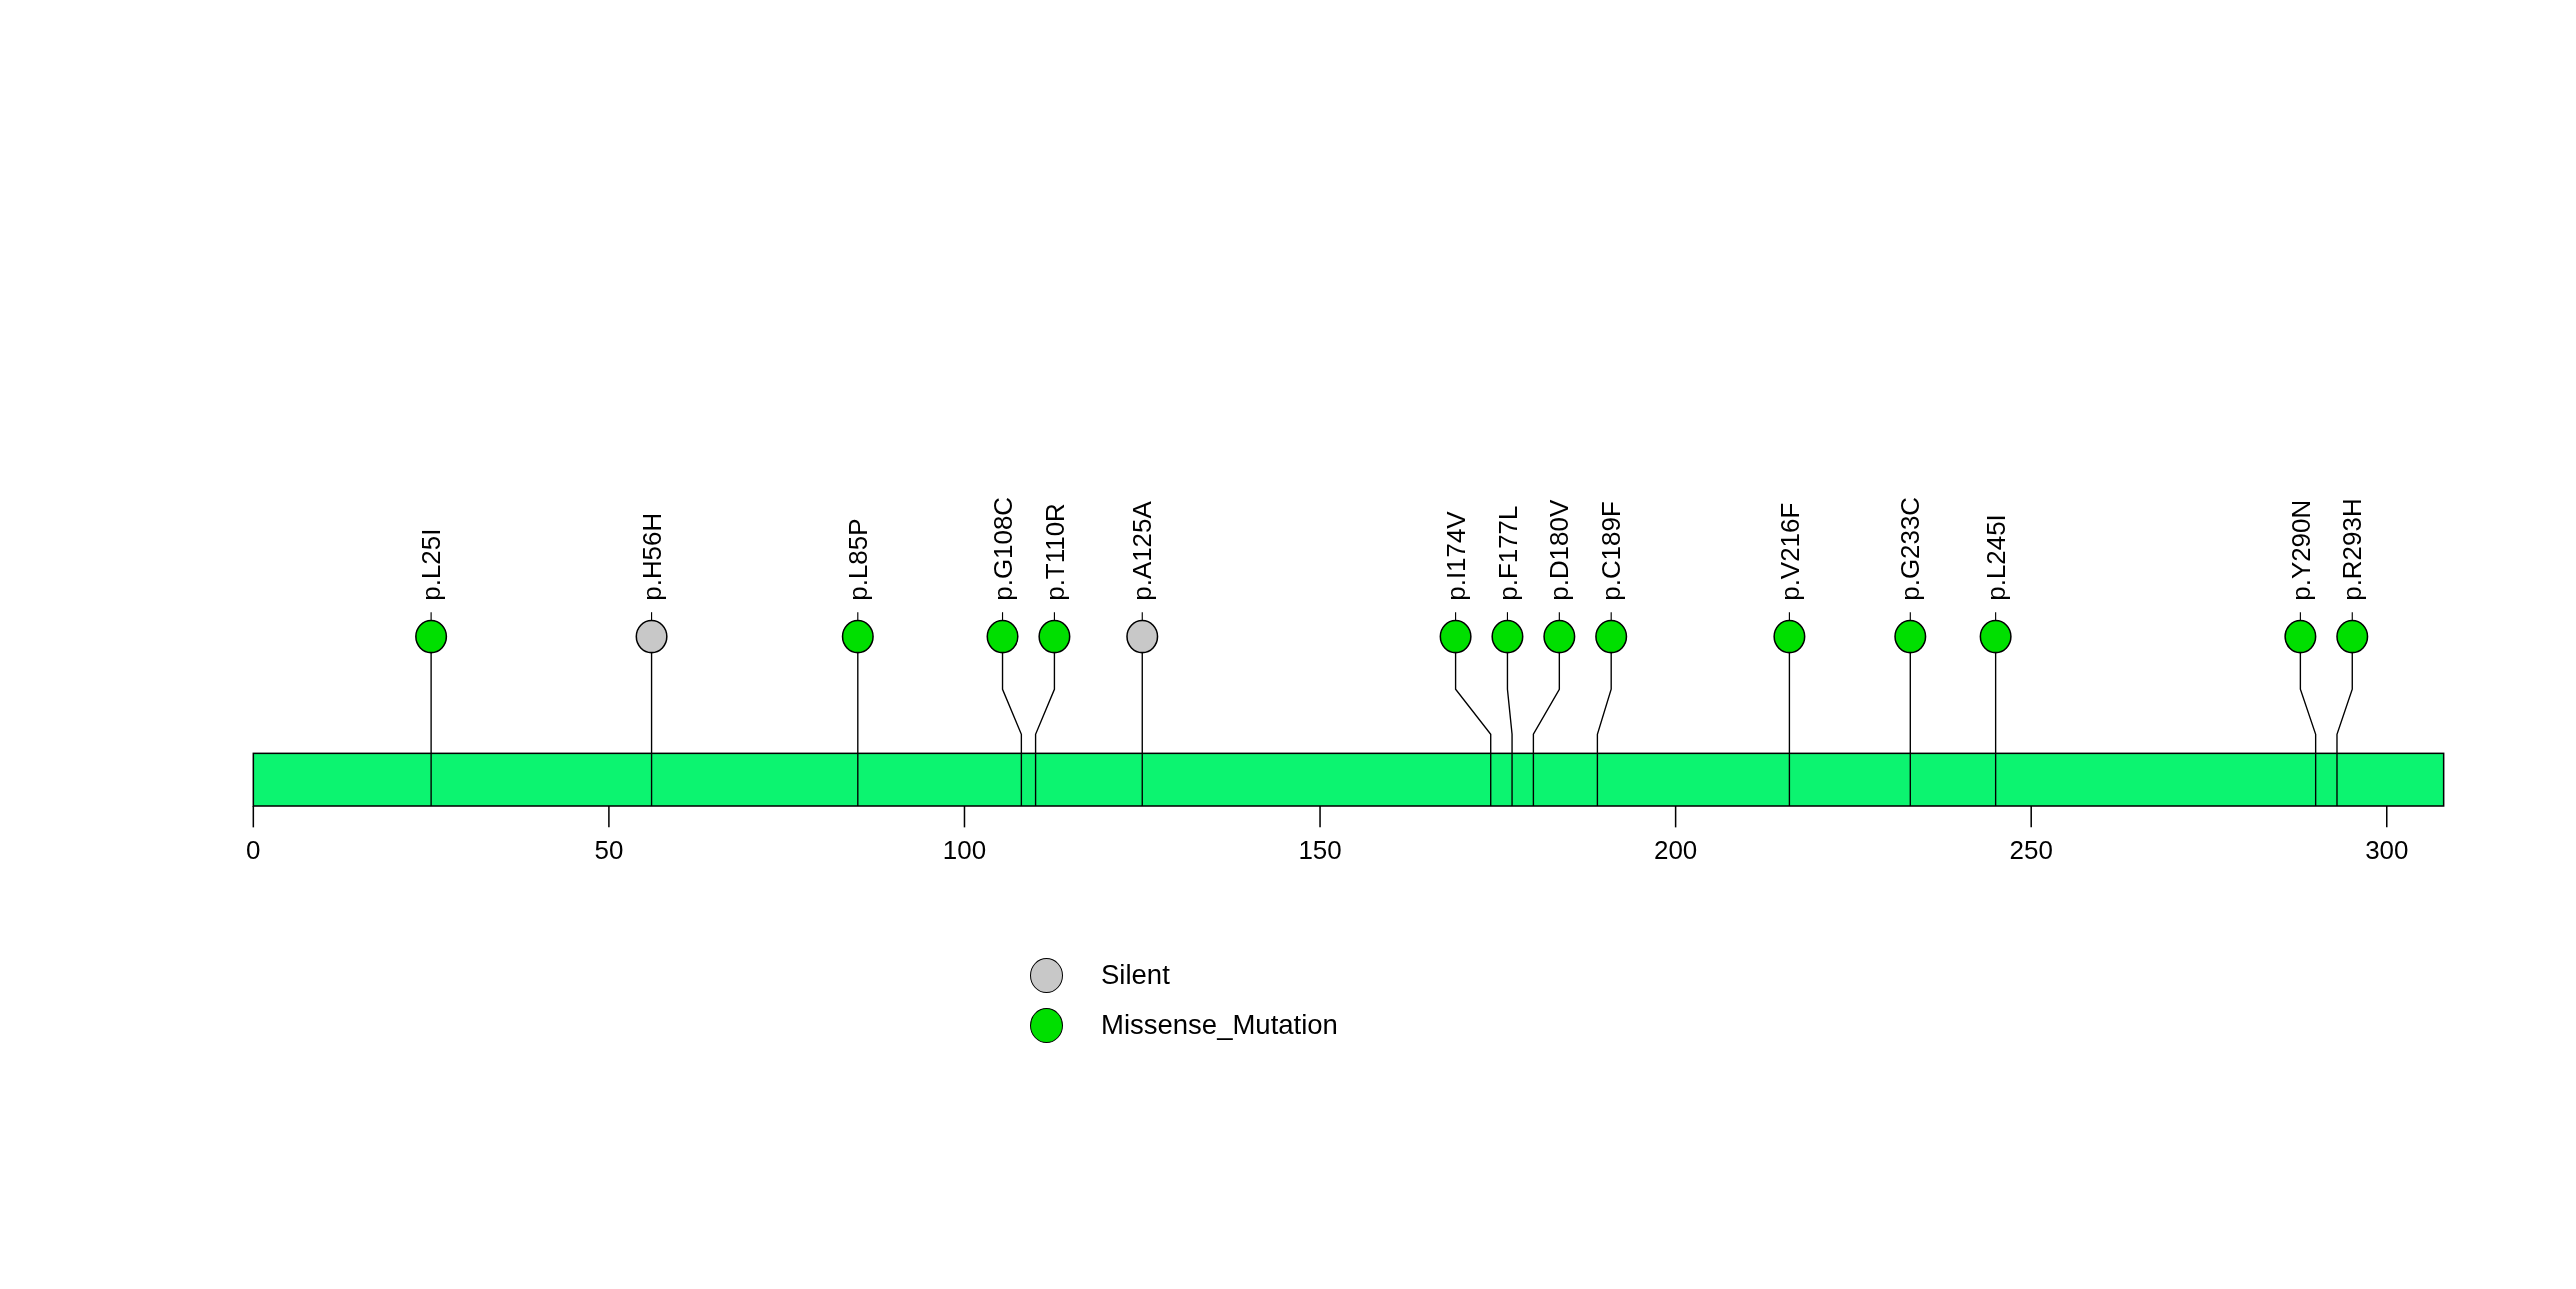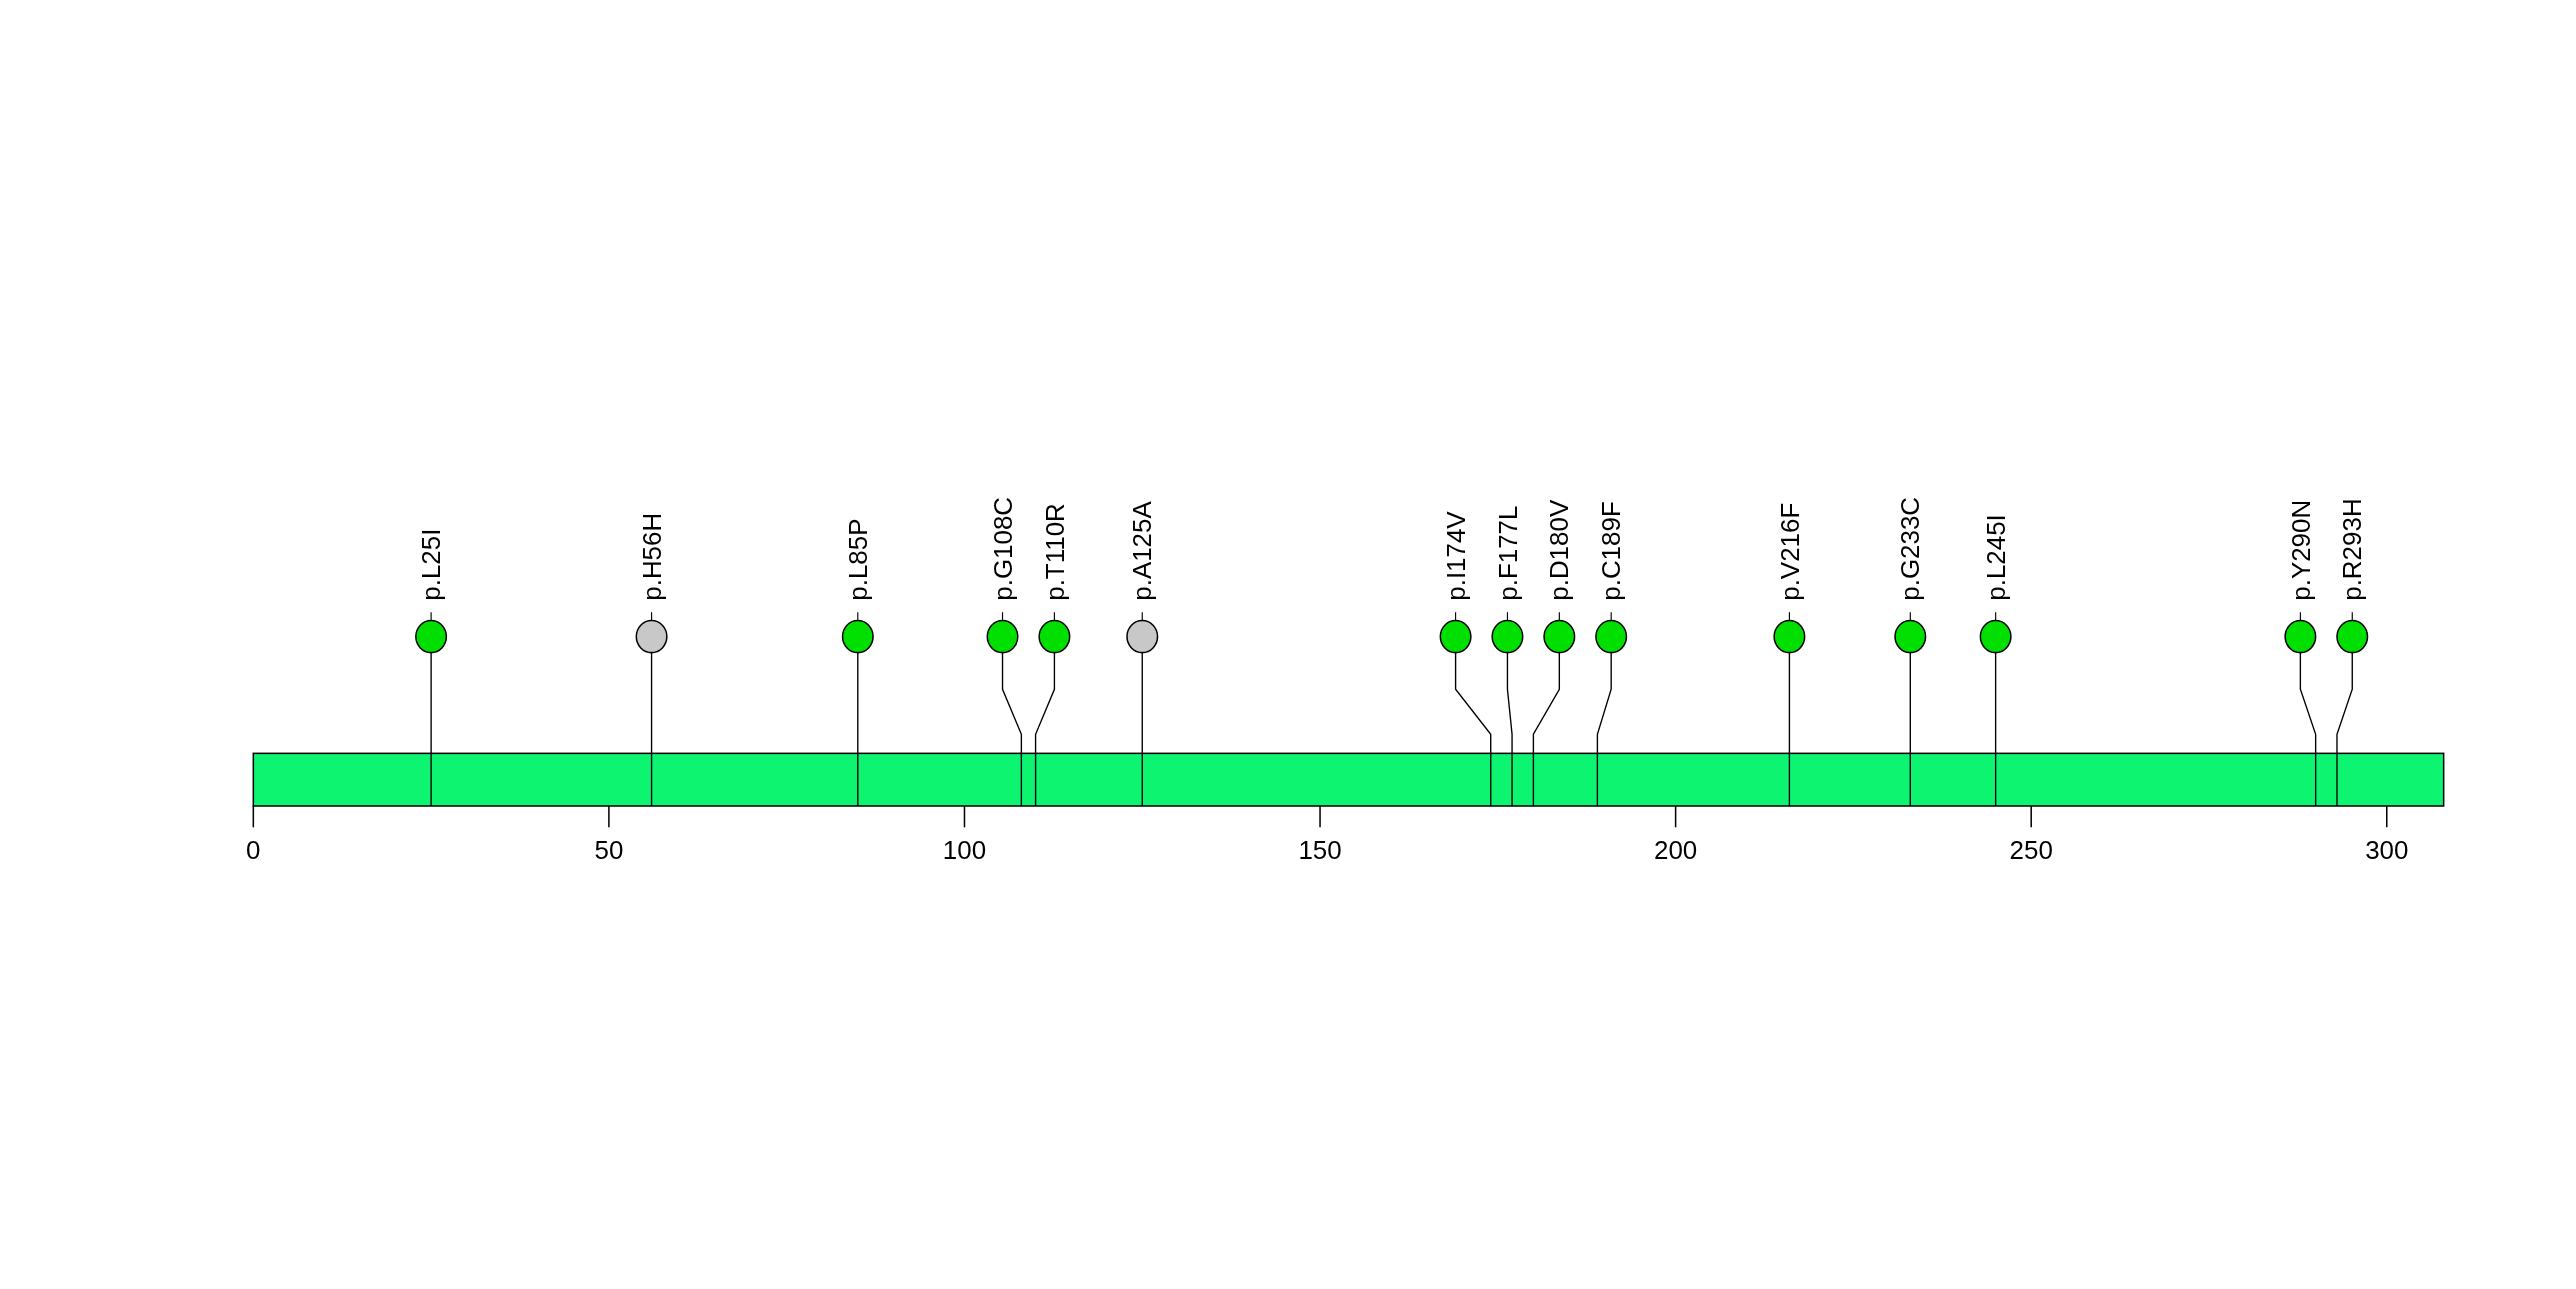--- a/index.html
+++ b/index.html
@@ -87,15 +87,23 @@
       <text x="2627.4" y="787" font-size="34" text-anchor="start" transform="rotate(-90 2627.4 787)">p.L245I</text>
       <line x1="3014.78" y1="802" x2="3014.78" y2="814" stroke="#000000" stroke-width="1.5"></line>
       <ellipse cx="3014.78" cy="834" rx="20" ry="21" fill="#00DF00" stroke="#000000" stroke-width="2"></ellipse>
       <text x="3026.78" y="787" font-size="34" text-anchor="start" transform="rotate(-90 3026.78 787)">p.Y290N</text>
       <line x1="3082.78" y1="802" x2="3082.78" y2="814" stroke="#000000" stroke-width="1.5"></line>
       <ellipse cx="3082.78" cy="834" rx="20" ry="21" fill="#00DF00" stroke="#000000" stroke-width="2"></ellipse>
       <text x="3094.78" y="787" font-size="34" text-anchor="start" transform="rotate(-90 3094.78 787)">p.R293H</text>
     </svg>
 
   <div class="legend">
+    <div class="legend-row">
+      <span class="legend-swatch" style="background: rgb(200, 200, 200);"></span>
+      <span class="legend-label">Silent</span>
+    </div>
+    <div class="legend-row">
+      <span class="legend-swatch" style="background: rgb(0, 223, 0);"></span>
+      <span class="legend-label">Missense_Mutation</span>
+    </div>
   </div>
 </div>
 
 
 </body></html>

